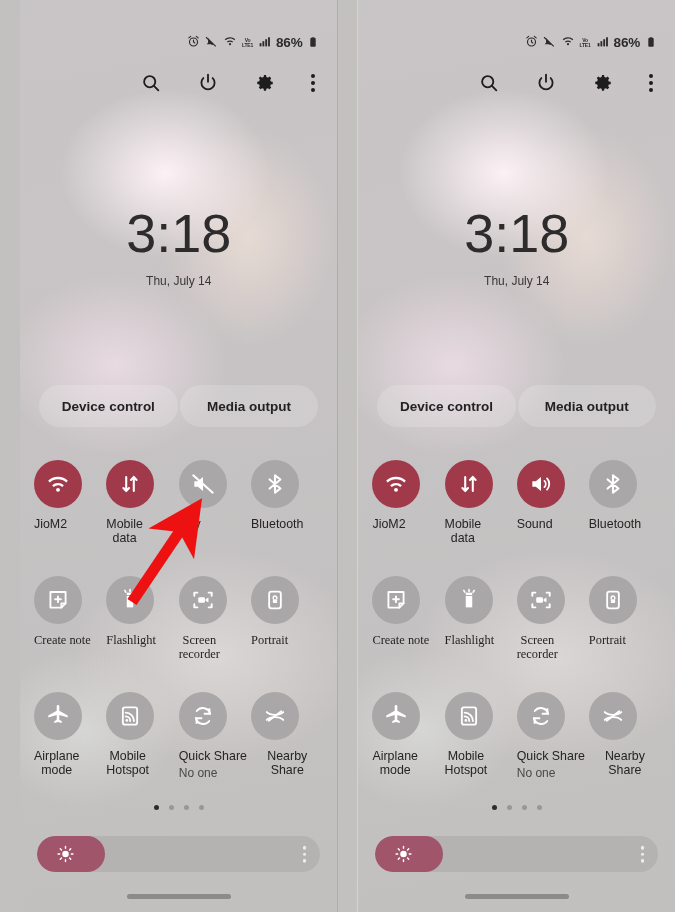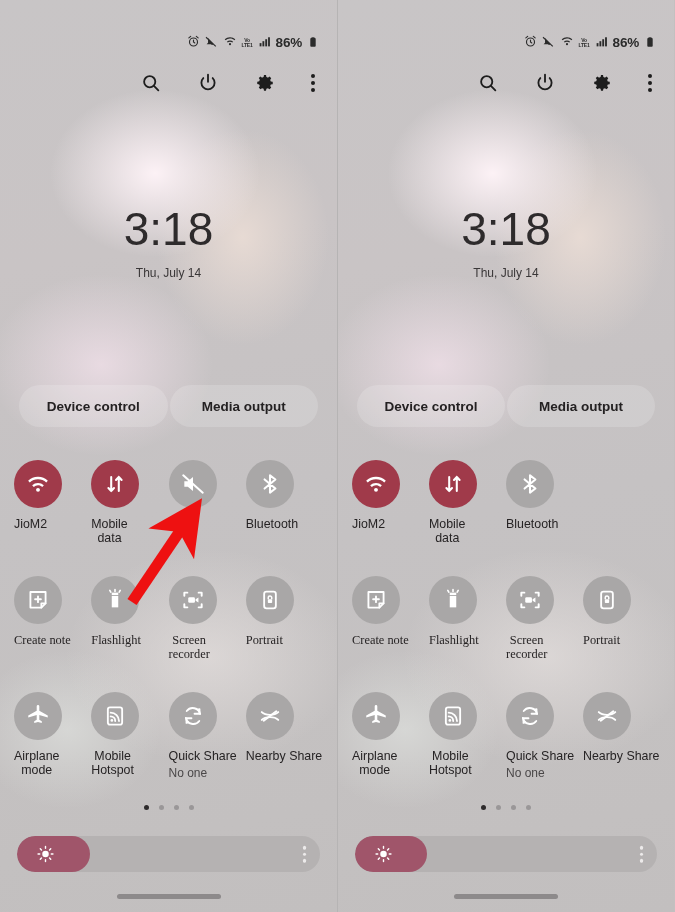--- a/index.html
+++ b/index.html
@@ -15,20 +15,21 @@
     position: relative;
     width: 337px; height: 912px;
     overflow: hidden;
     background:
       radial-gradient(ellipse 150px 120px at 46% 19%, rgba(255,244,248,0.95), rgba(255,244,248,0) 70%),
       radial-gradient(ellipse 120px 150px at 72% 26%, rgba(236,222,214,0.85), rgba(236,222,214,0) 72%),
       radial-gradient(ellipse 160px 130px at 30% 40%, rgba(246,228,238,0.7), rgba(246,228,238,0) 70%),
       radial-gradient(ellipse 200px 150px at 62% 72%, rgba(238,232,230,0.55), rgba(238,232,230,0) 72%),
       radial-gradient(ellipse 130px 110px at 20% 80%, rgba(232,236,232,0.5), rgba(232,236,232,0) 72%),
       linear-gradient(170deg, #c8c5c6 0%, #c9c4c5 28%, #c5c2c3 55%, #c4c1c1 78%, #c2bfbf 100%);
+    margin-left: 20px;
   }
   .panel.right { border-left: 1px solid #d5d3d3; }
   .divider {
     position: absolute; left: 337px; top: 0;
     width: 1px; height: 912px; background: #9d9b9b; opacity: .55;
   }
 
   
   .statusbar {
     position: absolute; top: 34px; right: 18px;
@@ -50,21 +51,21 @@
     position: absolute; top: 72px; right: 22px;
     display: flex; align-items: center; gap: 35px;
   }
   .hicon { width: 22px; height: 22px; display: block; color: #1d1d1d; cursor: pointer; }
   .kebab { display: flex; flex-direction: column; gap: 3px; align-items: center; cursor: pointer; }
   .kebab i { width: 4px; height: 4px; border-radius: 50%; background: #1d1d1d; display: block; }
 
   
   .clockwrap { position: absolute; top: 206px; left: 0; right: 0; text-align: center; }
   .clock {
-    font-size: 46px; font-weight: 300; color: #2e2b2c;
+    font-size: 54px; font-weight: 300; color: #2e2b2c;
     letter-spacing: 0px; line-height: 1;
   }
   .cdate {
     margin-top: 14px; font-size: 12px; font-weight: 400; color: #3a3738;
   }
 
   
   .pills {
     position: absolute; top: 385px; left: 19px; right: 19px;
     display: flex; gap: 2px;
@@ -452,20 +453,31 @@
               <span>
                 <svg width="26" height="26" viewBox="0 0 24 24" fill="none" stroke="#ffffff" stroke-width="1.9" stroke-linecap="round" stroke-linejoin="round">
         <path d="M8.5 5.5v13M8.5 18.5l-2.6-2.8M8.5 18.5l2.6-2.8"></path>
         <path d="M15.5 18.5v-13M15.5 5.5l-2.6 2.8M15.5 5.5l2.6 2.8"></path>
                 </svg>
               </span>
             </div>
             <div class="lbl">Mobile<br>data</div>
           </div>
           <div class="cell">
+            <div class="bub on">
+              <span>
+                <svg width="26" height="26" viewBox="0 0 24 24" fill="none">
+                  <path d="M4 9.4h3.2L12 5.6v12.8L7.2 14.6H4z" fill="#ffffff"></path>
+        <path d="M15.2 9.1a4.2 4.2 0 010 5.8M17.6 6.9a7.5 7.5 0 010 10.2" stroke="#ffffff" stroke-width="1.7" stroke-linecap="round"></path>
+                </svg>
+              </span>
+            </div>
+            <div class="lbl">Sound</div>
+          </div>
+          <div class="cell">
             <div class="bub off">
               <span>
                 <svg width="26" height="26" viewBox="0 0 24 24" fill="none" stroke="#ffffff" stroke-width="1.9" stroke-linejoin="round" stroke-linecap="round">
         <path d="M7 7.8l10 8.4L12 20V4l5 3.8L7 16.2"></path>
                 </svg>
               </span>
             </div>
             <div class="lbl">Bluetooth</div>
           </div>
         </div>

